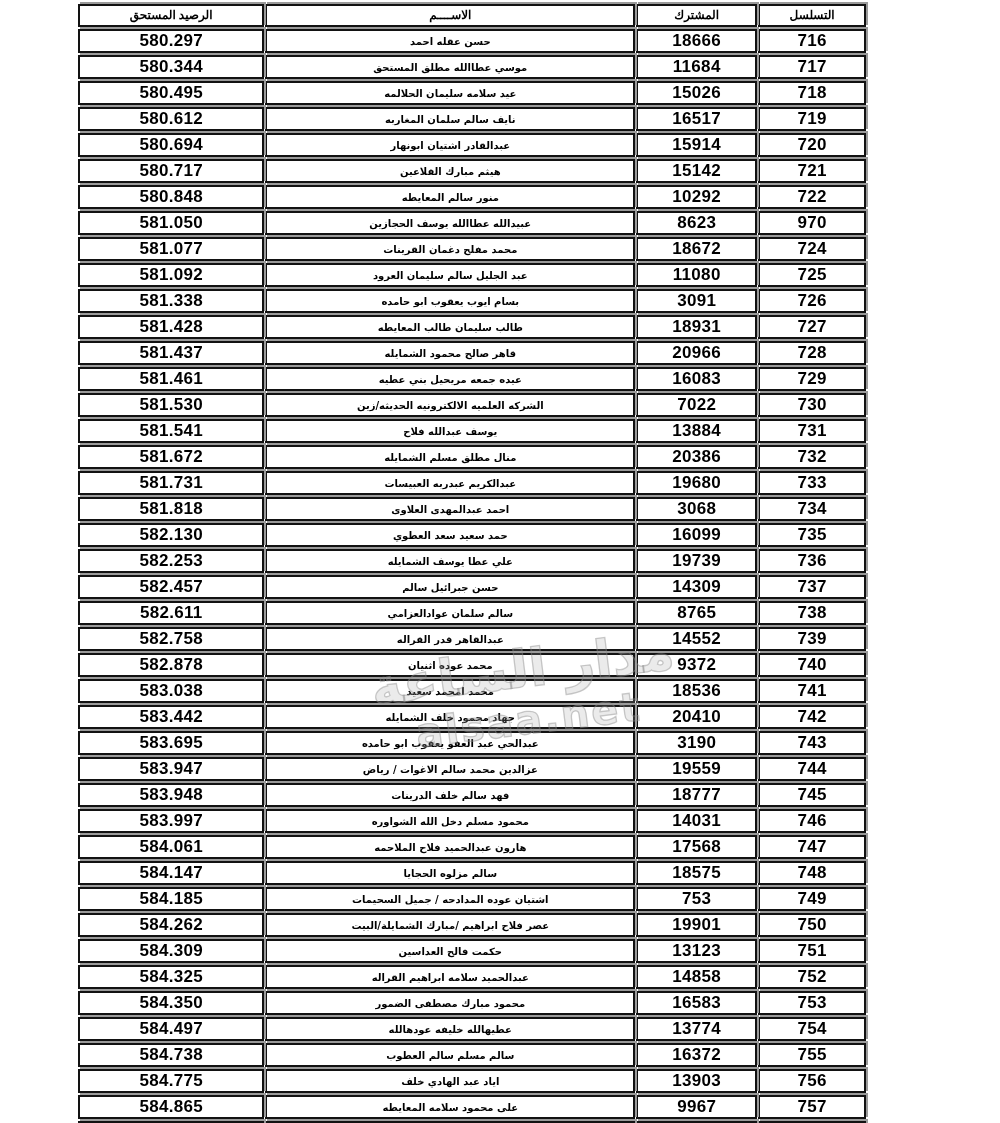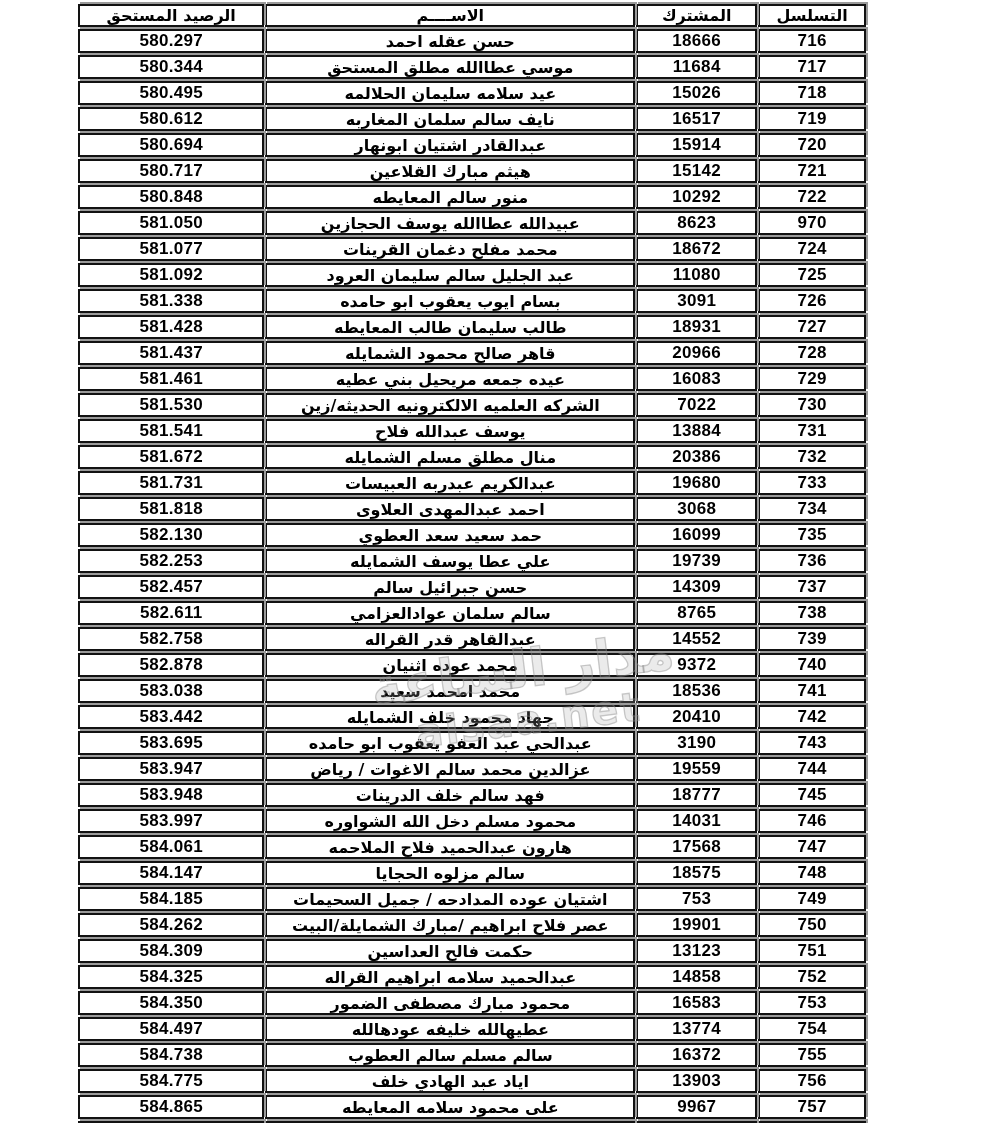--- a/index.html
+++ b/index.html
@@ -48,23 +48,23 @@
   .col-subscriber { width: 117px; }
   .col-name       { width: 357px; }
   .col-balance    { width: 180px; }
   .cell-num {
     font-family: "Liberation Sans", sans-serif;
     font-size: 17px;
     letter-spacing: 0.3px;
   }
   .cell-ar {
     font-family: "DejaVu Sans", sans-serif;
-    font-size: 16px;
-  }
-  th.cell-ar { font-size: 16px; }
+    font-size: 10px;
+  }
+  th.cell-ar { font-size: 12px; font-family: Liberation Serif, serif; }
   .watermark {
     position: absolute;
     top: 640px;
     left: 360px;
     width: 330px;
     text-align: center;
     transform: rotate(-7deg);
     pointer-events: none;
     font-family: "DejaVu Sans", sans-serif;
     font-weight: bold;

